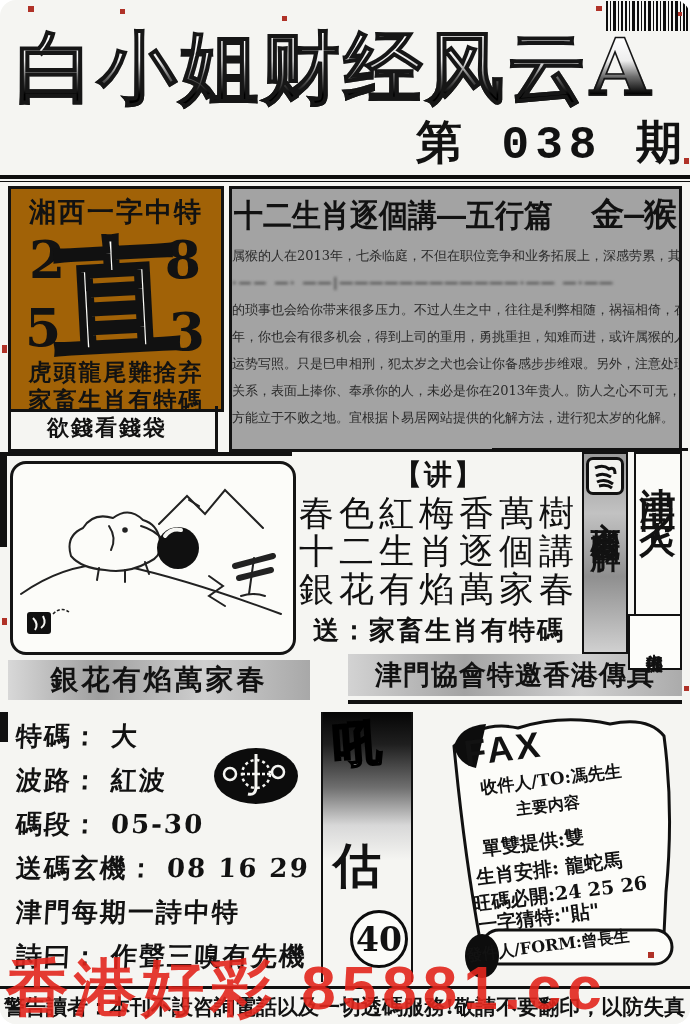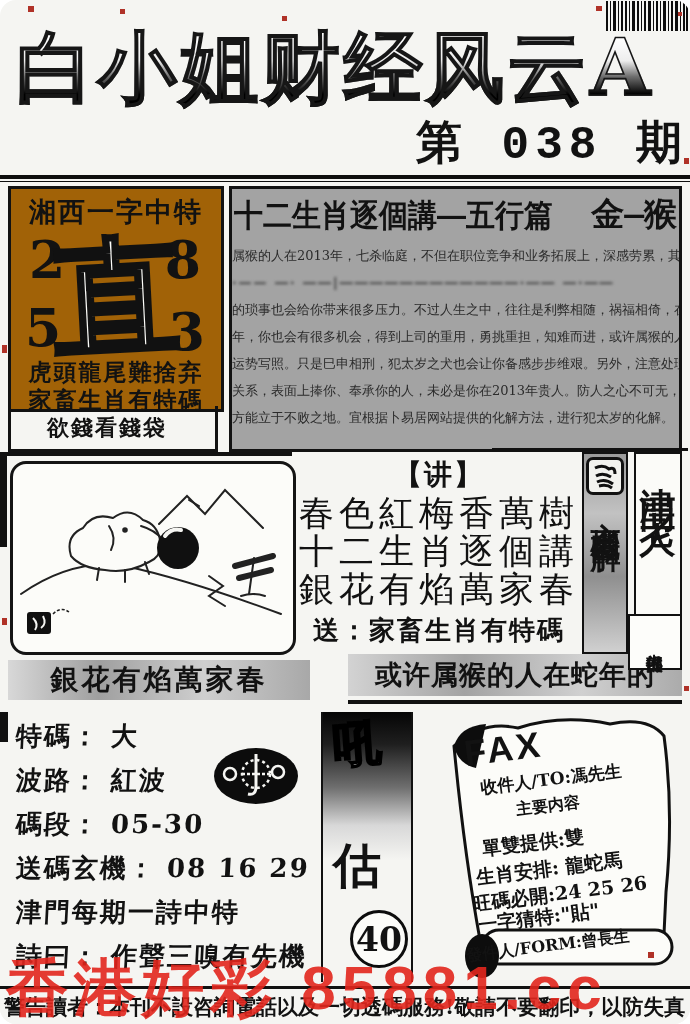--- a/index.html
+++ b/index.html
@@ -193,21 +193,21 @@
     <div class="v-xuanji">玄機圖解</div>
   </div>
   <div class="strip-laoren">
     <div class="v-laoren">津門老人</div>
   </div>
   <div class="stamp-box">
     <div class="stamp-text">内部提供</div>
   </div>
 
   <div class="header-left">銀花有焰萬家春</div>
-  <div class="header-right">或许属猴的人在蛇年的</div>
+  <div class="header-right">津門協會特邀香港傳真</div>
   <div class="fax-top-rule"></div>
 
   <div class="tips">
     <div class="tip">特碼： 大</div>
     <div class="tip">波路： 紅波</div>
     <div class="tip">碼段： 05-30</div>
     <div class="tip">送碼玄機： 08 16 29</div>
     <div class="tip">津門每期一詩中特</div>
     <div class="tip">詩曰： 作聲三嗅有先機</div>
   </div>

